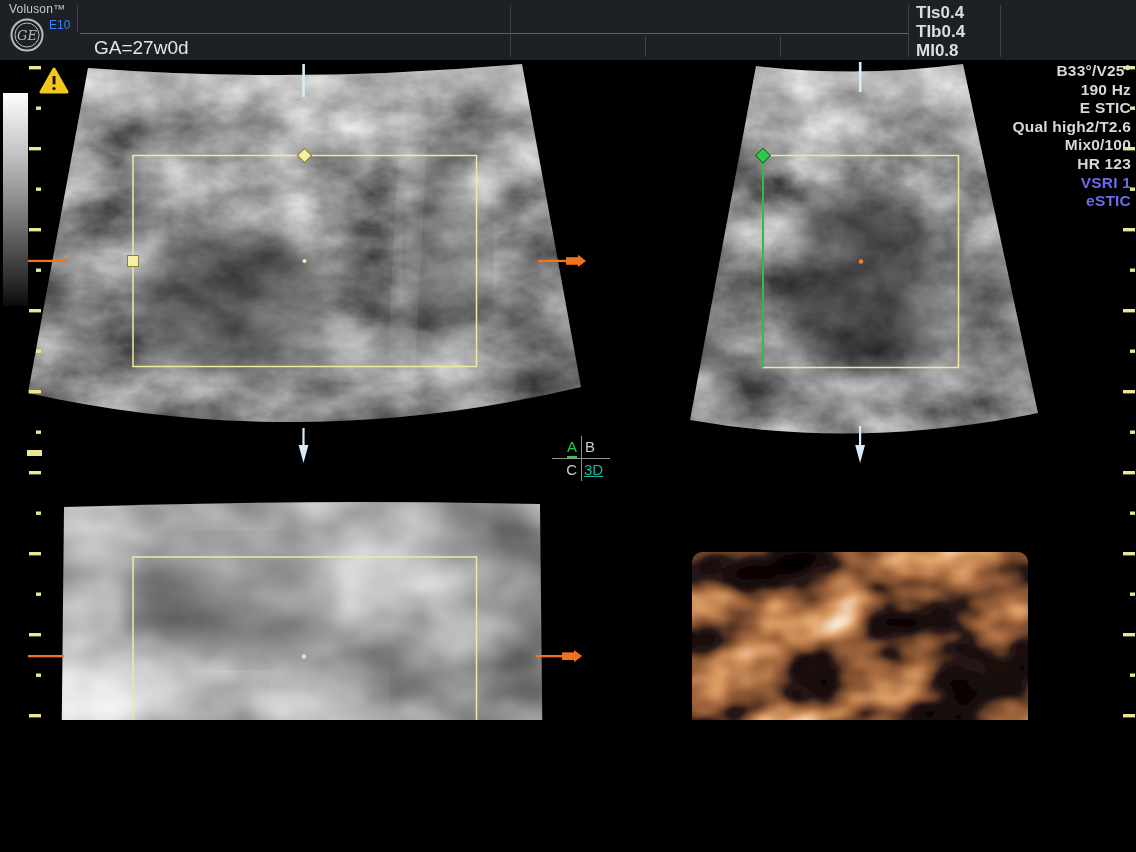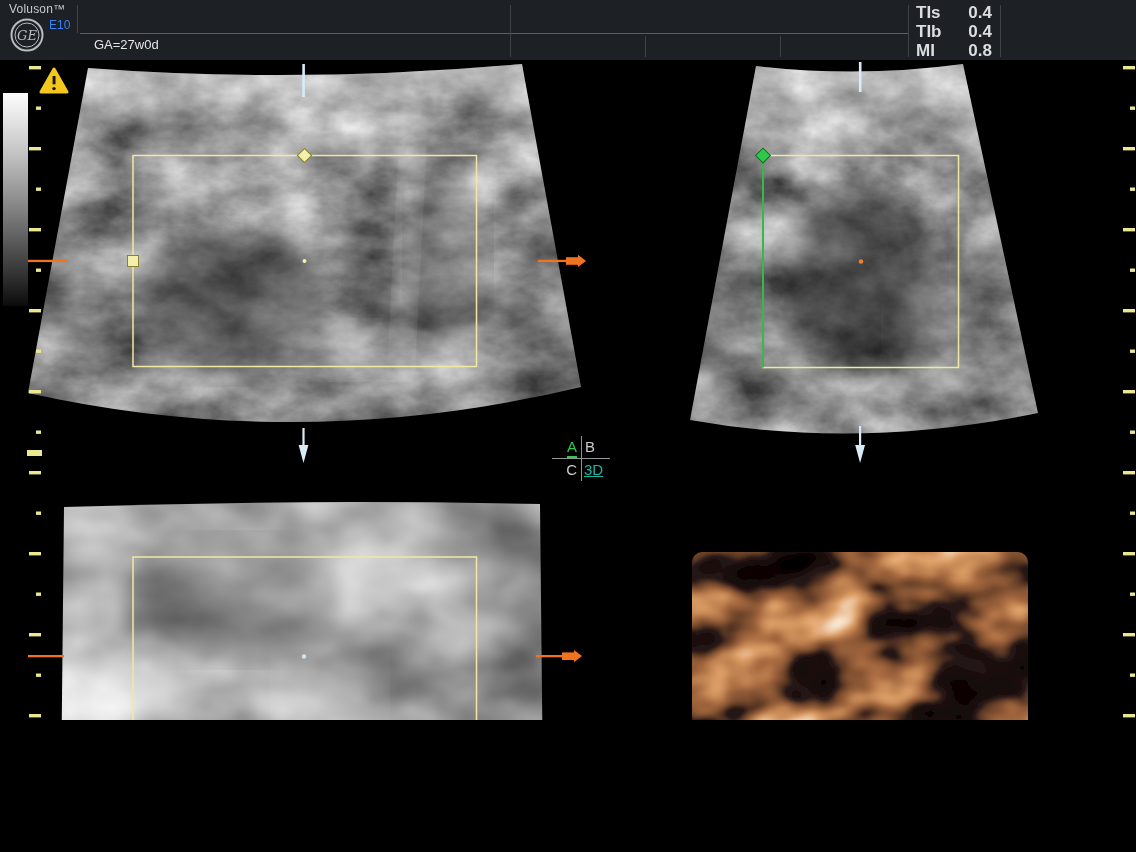--- a/index.html
+++ b/index.html
@@ -5,23 +5,23 @@
   html,body{margin:0;padding:0;background:#000;}
   .stage{position:relative;width:1136px;height:720px;background:#000;overflow:hidden;
          font-family:"Liberation Sans",sans-serif;-webkit-font-smoothing:antialiased;}
   
   .topbar{position:absolute;left:0;top:0;width:1136px;height:60px;background:#1d2024;z-index:5;}
   .brand{position:absolute;left:9px;top:2px;font-size:12px;color:#c9ccce;letter-spacing:.2px;}
   .ge{position:absolute;left:9px;top:17px;}
   .model{position:absolute;left:49px;top:18px;font-size:12px;color:#3b82f6;}
   .vdiv{position:absolute;width:1px;background:#3e4348;}
   .hline{position:absolute;left:80px;top:33px;width:828px;height:1px;background:#596065;}
-  .ga{position:absolute;left:94px;top:37px;font-size:13px;color:#e4e6e8;font-weight:500;}
+  .ga{position:absolute;left:94px;top:37px;font-size:19px;color:#e4e6e8;font-weight:500;}
   .ti-block{position:absolute;left:916px;top:3px;width:76px;}
-  .ti-row{display:flex;justify-content:space-between;font-size:17px;font-weight:600;
+  .ti-row{display:flex;justify-content:flex-start;font-size:17px;font-weight:600;
           color:#dcdee0;line-height:19px;}
   .probe-block{position:absolute;right:5px;top:3px;text-align:right;font-size:17px;
           font-weight:600;color:#dcdee0;line-height:19px;}
   
   .params{position:absolute;right:5px;top:62px;text-align:right;z-index:6;}
   .params div{font-size:15.5px;font-weight:600;line-height:18.6px;letter-spacing:.2px;}
   
   .grayscale-bar{position:absolute;left:3px;top:93px;width:25px;height:213px;z-index:2;
      background:linear-gradient(#fdfdfd 0%,#e9e9e9 10%,#c4c4c4 28%,#939393 48%,
                 #5a5a5a 70%,#262626 90%,#0b0b0b 100%);}
@@ -274,20 +274,30 @@
         <span>0.4</span>
       </div>
       <div class="ti-row">
         <span>MI</span>
         <span>0.8</span>
       </div>
     </div>
 
   </div>
 
+  <div class="params">
+    <div style="color: rgb(213, 215, 217);">B33°/V25°</div>
+    <div style="color: rgb(213, 215, 217);">190 Hz</div>
+    <div style="color: rgb(213, 215, 217);">E STIC</div>
+    <div style="color: rgb(213, 215, 217);">Qual high2/T2.6</div>
+    <div style="color: rgb(213, 215, 217);">Mix0/100</div>
+    <div style="color: rgb(213, 215, 217);">HR 123</div>
+    <div style="color: rgb(107, 107, 238);">VSRI 1</div>
+    <div style="color: rgb(107, 107, 238);">eSTIC</div>
+  </div>
 
   <div class="legend">
     <div class="cell tl">
       <span class="qactive" style="color: rgb(46, 203, 77);">A</span>
     </div>
     <div class="cell tr">
       <span style="color: rgb(201, 205, 207);">B</span>
     </div>
     <div class="cell bl">
       <span style="color: rgb(201, 205, 207);">C</span>

